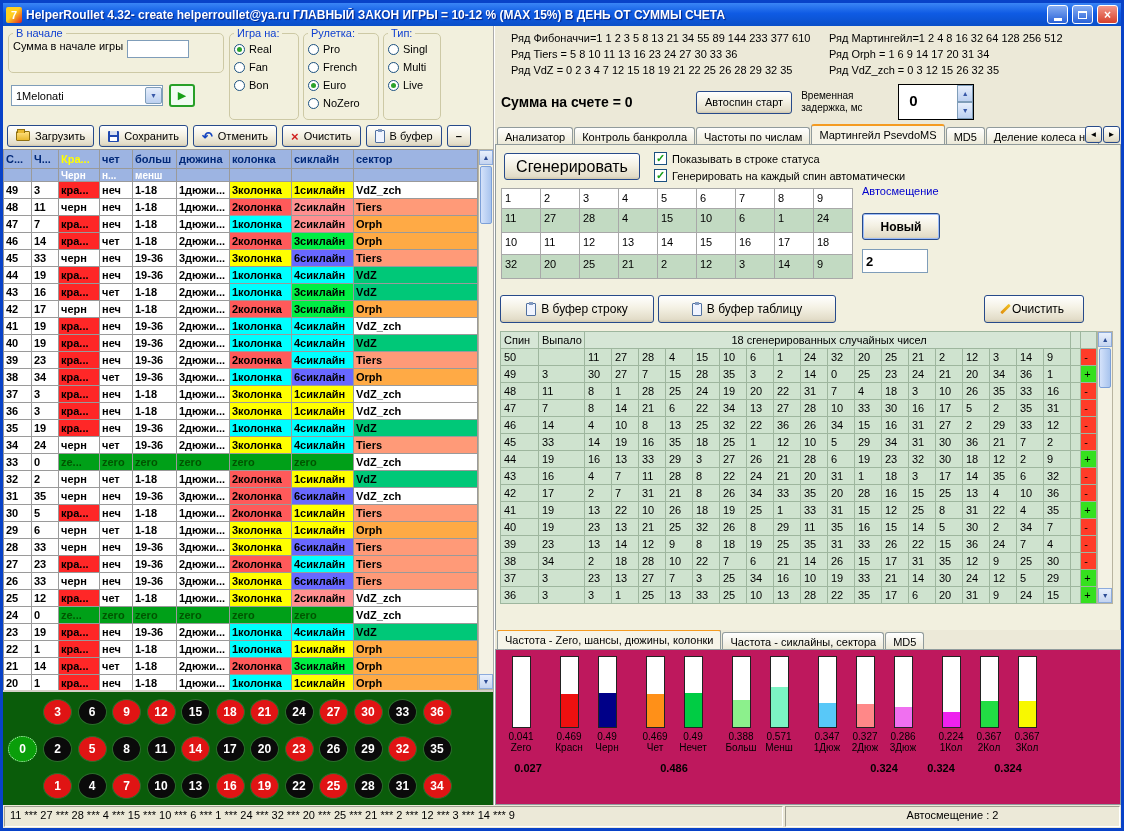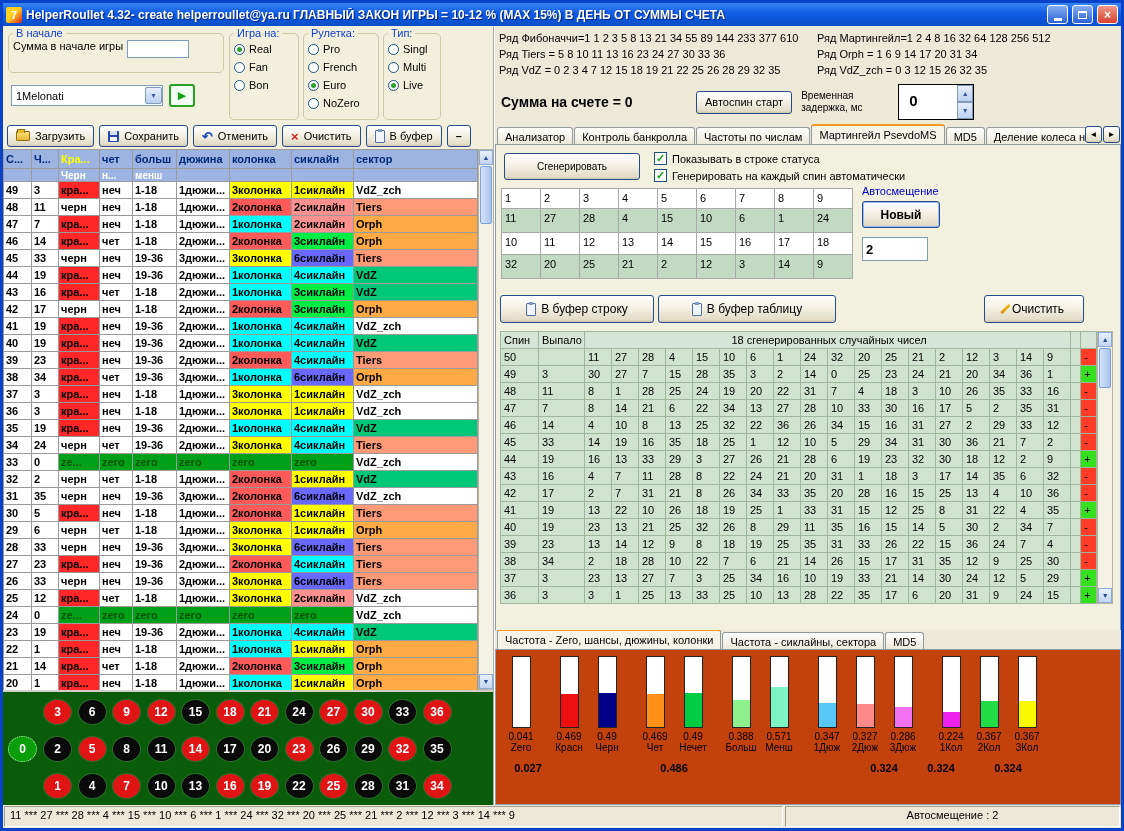--- a/index.html
+++ b/index.html
@@ -56,67 +56,67 @@
   .board{position:relative;height:115px;background:#0a5c0a;border-top:2px solid #d4d0c8;flex:0 0 auto}
   .chip{position:absolute;width:29px;height:26px;border-radius:50%;color:#fff;font-weight:700;font-size:12px;display:flex;align-items:center;justify-content:center;border:1px solid #2c6e2c}
   .chip-red{background:#e01414}
   .chip-black{background:#0a0a0a}
   .chip-zero{background:#0a9e0a;border:1px dotted #cfc}
   
   .statusbar{height:23px;flex:0 0 auto;display:flex;background:#ece9d8;font-size:11px}
   .sb-left{flex:1;margin:1px;border:1px solid;border-color:#9d9c8f #fff #fff #9d9c8f;padding:2px 5px;white-space:nowrap;overflow:hidden}
   .sb-right{width:335px;margin:1px;border:1px solid;border-color:#9d9c8f #fff #fff #9d9c8f;padding:2px 5px;text-align:center}
   
-  .series{height:54px;display:flex;padding:4px 2px 0 4px;font-size:11px;line-height:16px;flex:0 0 auto;white-space:nowrap;overflow:hidden}
+  .series{height:54px;display:flex;padding:4px 2px 0 16px;font-size:11px;line-height:16px;flex:0 0 auto;white-space:nowrap;overflow:hidden}
   .scol{overflow:hidden}
   .scol.c1{width:318px;flex:0 0 auto}
   .account{height:44px;display:flex;align-items:center;gap:9px;padding:0 6px;flex:0 0 auto}
   .sum{width:186px;font-size:14px;font-weight:700;flex:0 0 auto}
   .delay-lbl{width:88px;font-size:10px;line-height:12px}
   .spinbox{width:76px;height:36px;border:1px solid #000;background:#fff;display:flex}
   .spinval{flex:1;font-size:15px;font-weight:700;padding:7px 0 0 10px}
   .spinbtns{width:16px;display:flex;flex-direction:column}
   .sbn{flex:1;font-size:7px;display:flex;align-items:center;justify-content:center;background:linear-gradient(#e6eefc,#bcd0f0);border:1px solid #7f9db9;color:#3858a8}
   
   .tabstrip{position:relative;height:21px;display:flex;align-items:flex-end;padding-left:2px;background:#ece9d8;border-bottom:1px solid #919b9c;overflow:hidden;flex:0 0 auto}
   .tab{flex:0 0 auto;border:1px solid #919b9c;border-bottom:none;border-radius:3px 3px 0 0;padding:3px 7px 0;font-size:11px;height:17px;background:linear-gradient(#ffffff,#ece9d8);margin-right:1px;white-space:nowrap;overflow:hidden}
   .tab.active{background:#f6f4e8;height:20px;border-top:2px solid #f49b21}
   .tab-arrows{position:absolute;right:1px;bottom:1px;display:flex;gap:1px;z-index:5}
   .arrow-btn{width:17px;height:17px;font-size:8px;padding:0}
   
   .tabpage{position:relative;height:485px;background:#f2f0df;border-left:1px solid #919b9c;border-right:1px solid #919b9c;flex:0 0 auto;overflow:hidden}
-  .gen-btn{position:absolute;left:8px;top:8px;width:136px;height:27px;font-size:10px}
+  .gen-btn{position:absolute;left:8px;top:8px;width:136px;height:27px;font-size:16px}
   .checks{position:absolute;left:158px;top:5px}
   .checkrow{display:flex;align-items:center;gap:5px;height:17px;font-size:11px;white-space:nowrap}
   .cb{width:13px;height:13px;border:1px solid #1c5180;background:#fff;display:flex;align-items:center;justify-content:center;flex:0 0 auto}
   .tick{color:#18a018;font-weight:700;font-size:11px;line-height:1}
   .gen-grid{position:absolute;left:6px;top:44px;display:grid;grid-template-columns:repeat(9,39px);grid-template-rows:20px 24px 22px 24px}
   .gcell{border:1px solid #a8a8a8;margin:-1px 0 0 -1px;font-size:11px;padding:3px 0 0 3px;overflow:hidden;white-space:nowrap}
   .ghdr{background:#fff}
   .gval{background:#c2dac2}
   .autoshift{position:absolute;left:366px;top:40px;width:160px}
-  .as-lbl{color:#0000cc;font-size:11px;margin-bottom:4px}
+  .as-lbl{color:#0000cc;font-size:11px;margin-bottom:16px}
   .new-btn{width:78px;height:27px;font-weight:700;font-size:12px;box-shadow:inset 0 0 0 1px #9cbcf8}
   .as-input{display:block;width:66px;height:24px;font-size:13px;font-weight:700;margin-top:9px}
   .bufrow{position:absolute;left:0;top:150px;width:100%;height:30px}
   .buf1{position:absolute;left:4px;width:154px;height:28px;font-size:12px}
   .buf2{position:absolute;left:162px;width:178px;height:28px;font-size:12px}
   .buf3{position:absolute;left:488px;width:100px;height:28px;font-size:12px}
   .gen-table-wrap{position:absolute;left:4px;top:186px;display:flex}
   table.gen-table{border-collapse:collapse;table-layout:fixed;width:596px;font-size:11px;background:#cfe3cf}
   table.gen-table th,table.gen-table td{border:1px solid #9eb69e;height:17px;padding:0 0 0 3px;text-align:left;font-weight:400;overflow:hidden;white-space:nowrap}
   table.gen-table th{background:#d6e6d6}
   td.outcome{text-align:center;font-weight:700;padding:0}
   
   .vscroll{width:16px;background:#f4f2e4;border:1px solid #b8b4a0;display:flex;flex-direction:column;flex:0 0 auto}
   .sbtn{height:15px;background:linear-gradient(#e8f0fc,#c4d4f0);border:1px solid #8cabdc;color:#2c4c94;font-size:7px;display:flex;align-items:center;justify-content:center;flex:0 0 auto}
   .thumb{height:58px;margin:1px;background:linear-gradient(90deg,#d4e2fa,#a8c4ee);border:1px solid #7ca0d8;border-radius:2px;flex:0 0 auto}
   .spacer{flex:1}
   
-  .freqpanel{position:relative;flex:1;background:#c2410c;border-left:1px solid #919b9c;border-right:1px solid #919b9c;border-bottom:1px solid #919b9c;padding:6px 0 0 6px;overflow:hidden}
+  .freqpanel{position:relative;flex:1;background:#be185d;border-left:1px solid #919b9c;border-right:1px solid #919b9c;border-bottom:1px solid #919b9c;padding:6px 0 0 6px;overflow:hidden}
   .bars{display:flex;align-items:flex-start}
   .bar-slot{width:38px;display:flex;flex-direction:column;align-items:center;flex:0 0 auto}
   .gstart{margin-left:10px}
   .bar{width:19px;height:72px;border:1px solid #222;background:#fff;position:relative}
   .fill{position:absolute;bottom:0;left:0;right:0}
   .bval{font-size:10px;margin-top:3px;white-space:nowrap}
   .bname{font-size:10px;white-space:nowrap}
   #freq-totals span{position:absolute;top:112px;width:76px;text-align:center;font-weight:700;font-size:11px}
   #freq-totals span:nth-child(1){left:-6px}
   #freq-totals span:nth-child(2){left:140px}

